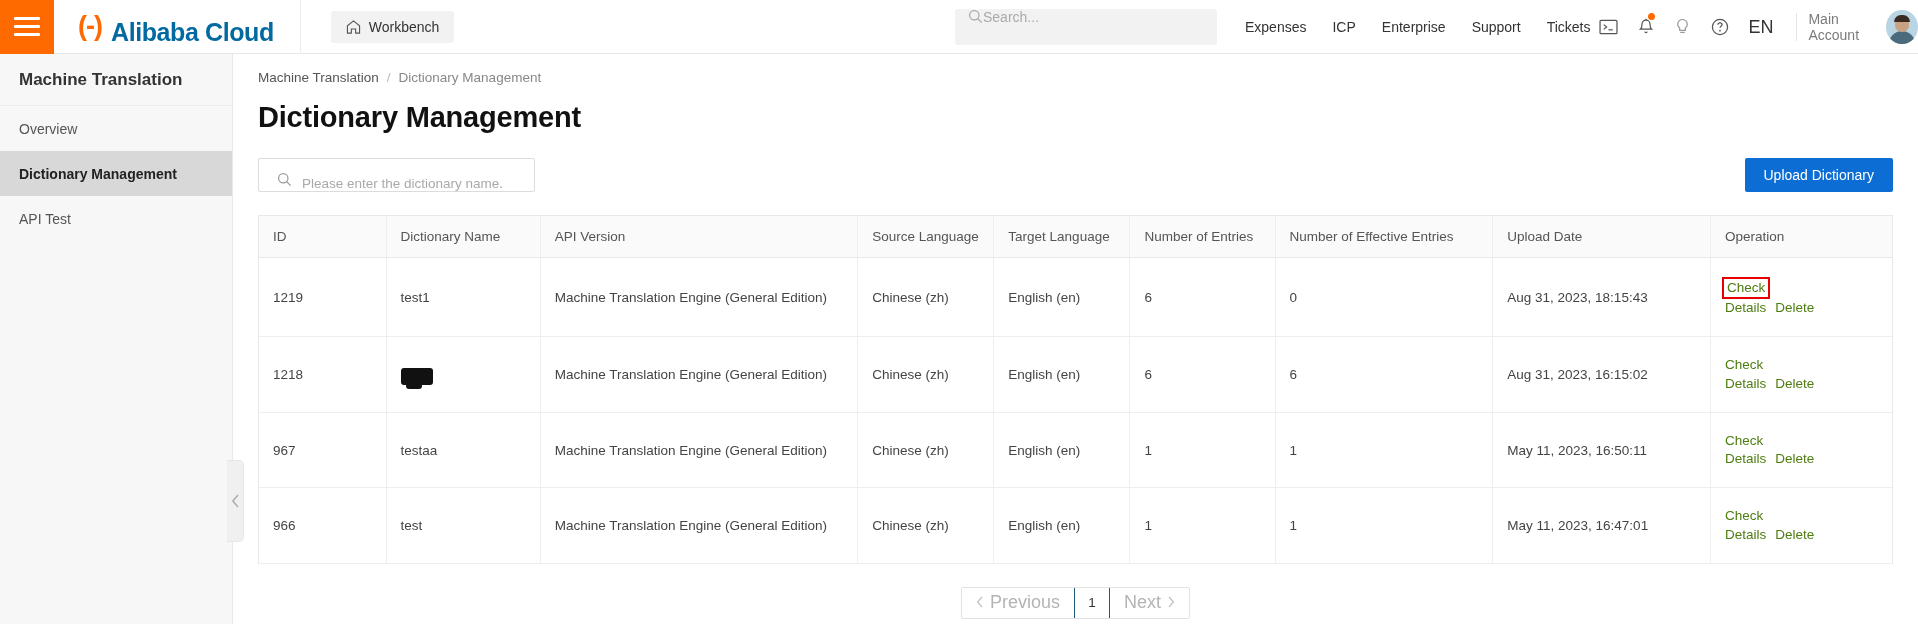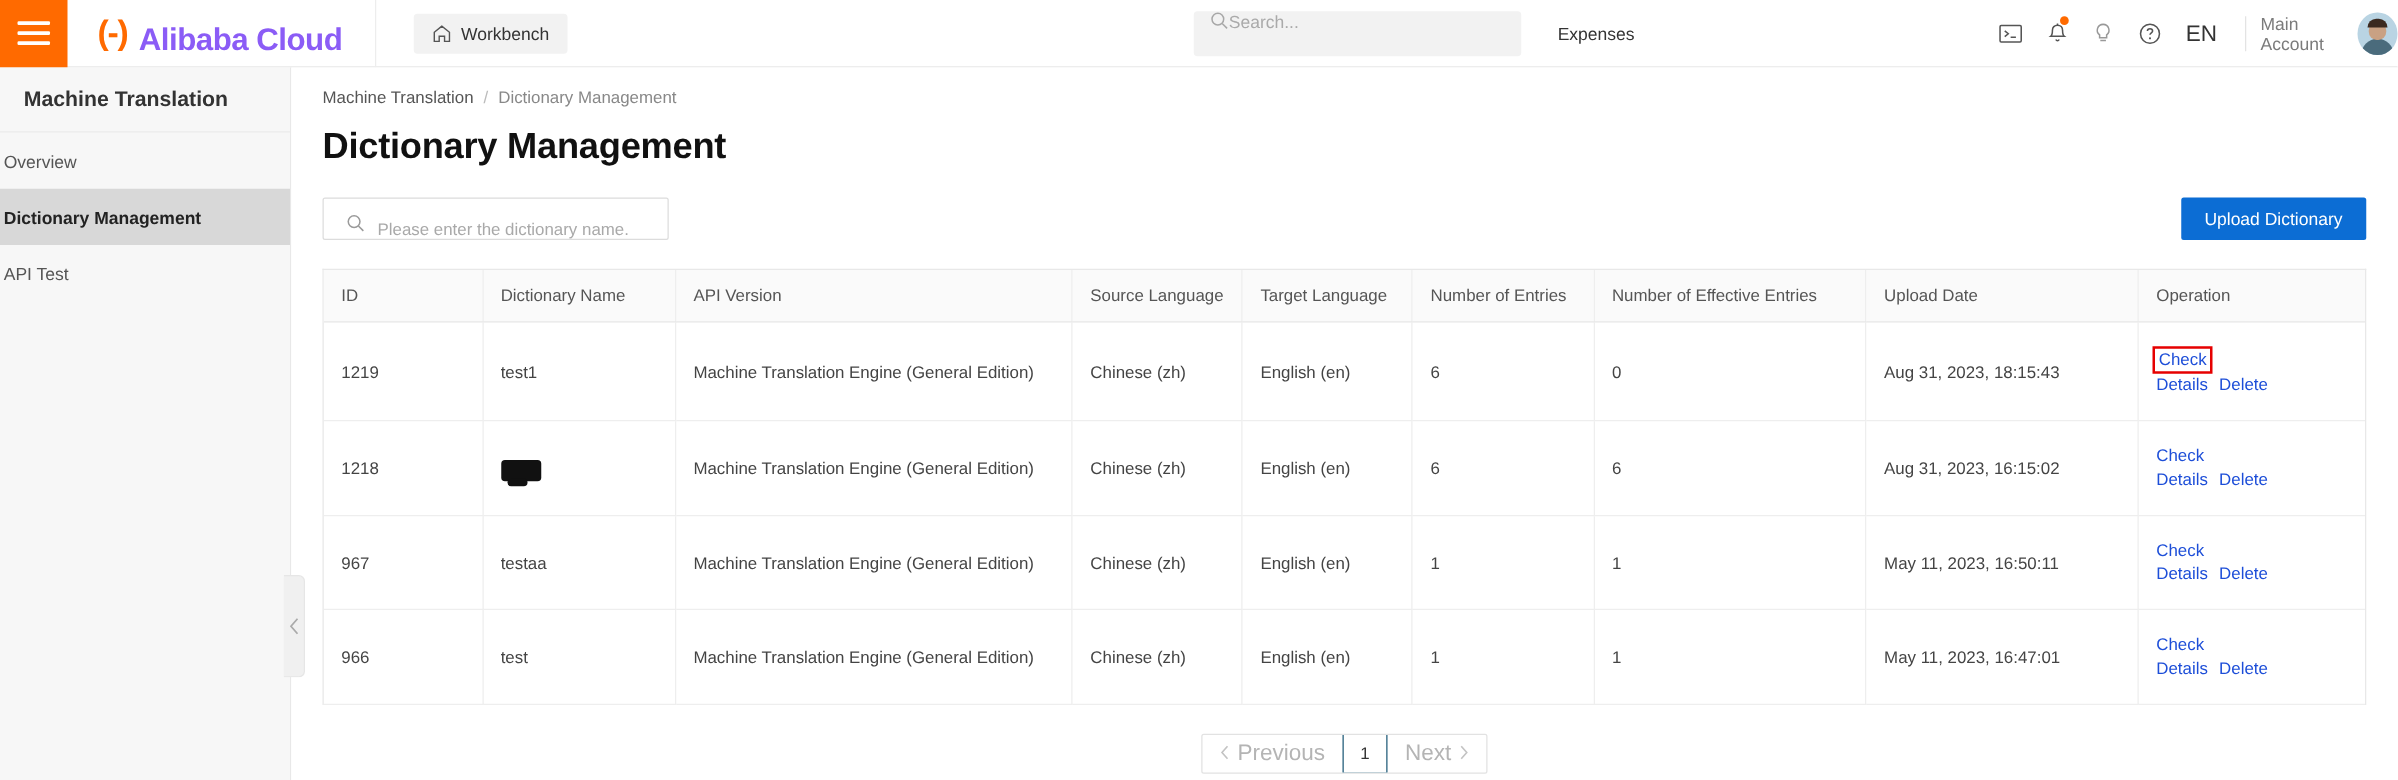--- a/index.html
+++ b/index.html
@@ -34,21 +34,21 @@
     padding: 0 26px 0 24px;
     height: 54px;
     border-right: 1px solid #ededed;
   }
   .brand-mark {
     color: #ff6a00; font-size: 27px; font-weight: bold;
     letter-spacing: -1px; line-height: 1;
     font-family: "Liberation Sans", sans-serif;
   }
   .brand-text {
-    color: #8b5cf6; font-size: 25px; font-weight: bold; letter-spacing: -0.4px; margin-top: 12px;
+    color: #0369a1; font-size: 25px; font-weight: bold; letter-spacing: -0.4px; margin-top: 12px;
   }
   .workbench {
     display: flex; align-items: center; gap: 8px;
     margin-left: 30px;
     background: #f2f2f2;
     border-radius: 3px;
     padding: 8px 15px;
     color: #333; font-size: 14px;
     cursor: pointer;
   }
@@ -65,21 +65,21 @@
   }
   .search-wrap input {
     border: none; outline: none; background: transparent;
     font-size: 14px; color: #333; width: 100%;
     font-family: "Liberation Sans", sans-serif;
   }
   .search-wrap input::placeholder { color: #aaa; }
 
   .topnav {
     position: absolute; left: 1232px; top: 0;
-    height: 54px; display: flex; align-items: center; gap: 0; flex-direction: column;
+    height: 54px; display: flex; align-items: center; gap: 0;
   }
   .topnav a {
     color: #333; font-size: 14px; text-decoration: none;
     padding: 0 13px; line-height: 54px; white-space: nowrap;
     cursor: pointer;
   }
   .topicons {
     position: absolute; left: 1590px; top: 0;
     height: 54px; display: flex; align-items: center; gap: 0;
   }
@@ -136,21 +136,21 @@
     border-right: 1px solid #e8e8e8;
   }
   .side-title {
     height: 52px; display: flex; align-items: center;
     padding-left: 19px;
     font-size: 17px; font-weight: bold; color: #333;
     border-bottom: 1px solid #ececec;
   }
   .side-item {
     height: 45px; display: flex; align-items: center;
-    padding-left: 3px;
+    padding-left: 19px;
     font-size: 14px; color: #555;
     cursor: pointer;
   }
   .side-item.active {
     background: #d8d8d8; color: #222; font-weight: bold;
   }
   .collapse-handle {
     position: absolute; left: 227px; top: 460px;
     width: 17px; height: 82px;
     background: #f0f0f0;
@@ -245,21 +245,21 @@
     color: #444;
     padding: 19px 0 19px 14px;
     border-bottom: 1px solid #eeeeee;
     border-right: 1px solid #eeeeee;
     vertical-align: middle;
     height: 68px;
   }
   table.dt td:last-child { border-right: none; }
   .op-links { line-height: 1.35; }
   .op-links a {
-    color: #1d4ed8; text-decoration: none; font-size: 13.5px; cursor: pointer;
+    color: #4d7c0f; text-decoration: none; font-size: 13.5px; cursor: pointer;
   }
   .op-row2 { display: flex; gap: 9px; }
   .check-highlight {
     display: inline-block;
     border: 2px solid #e60000;
     padding: 0px 3px;
     margin-left: -3px;
   }
   .redacted {
     display: inline-block;

